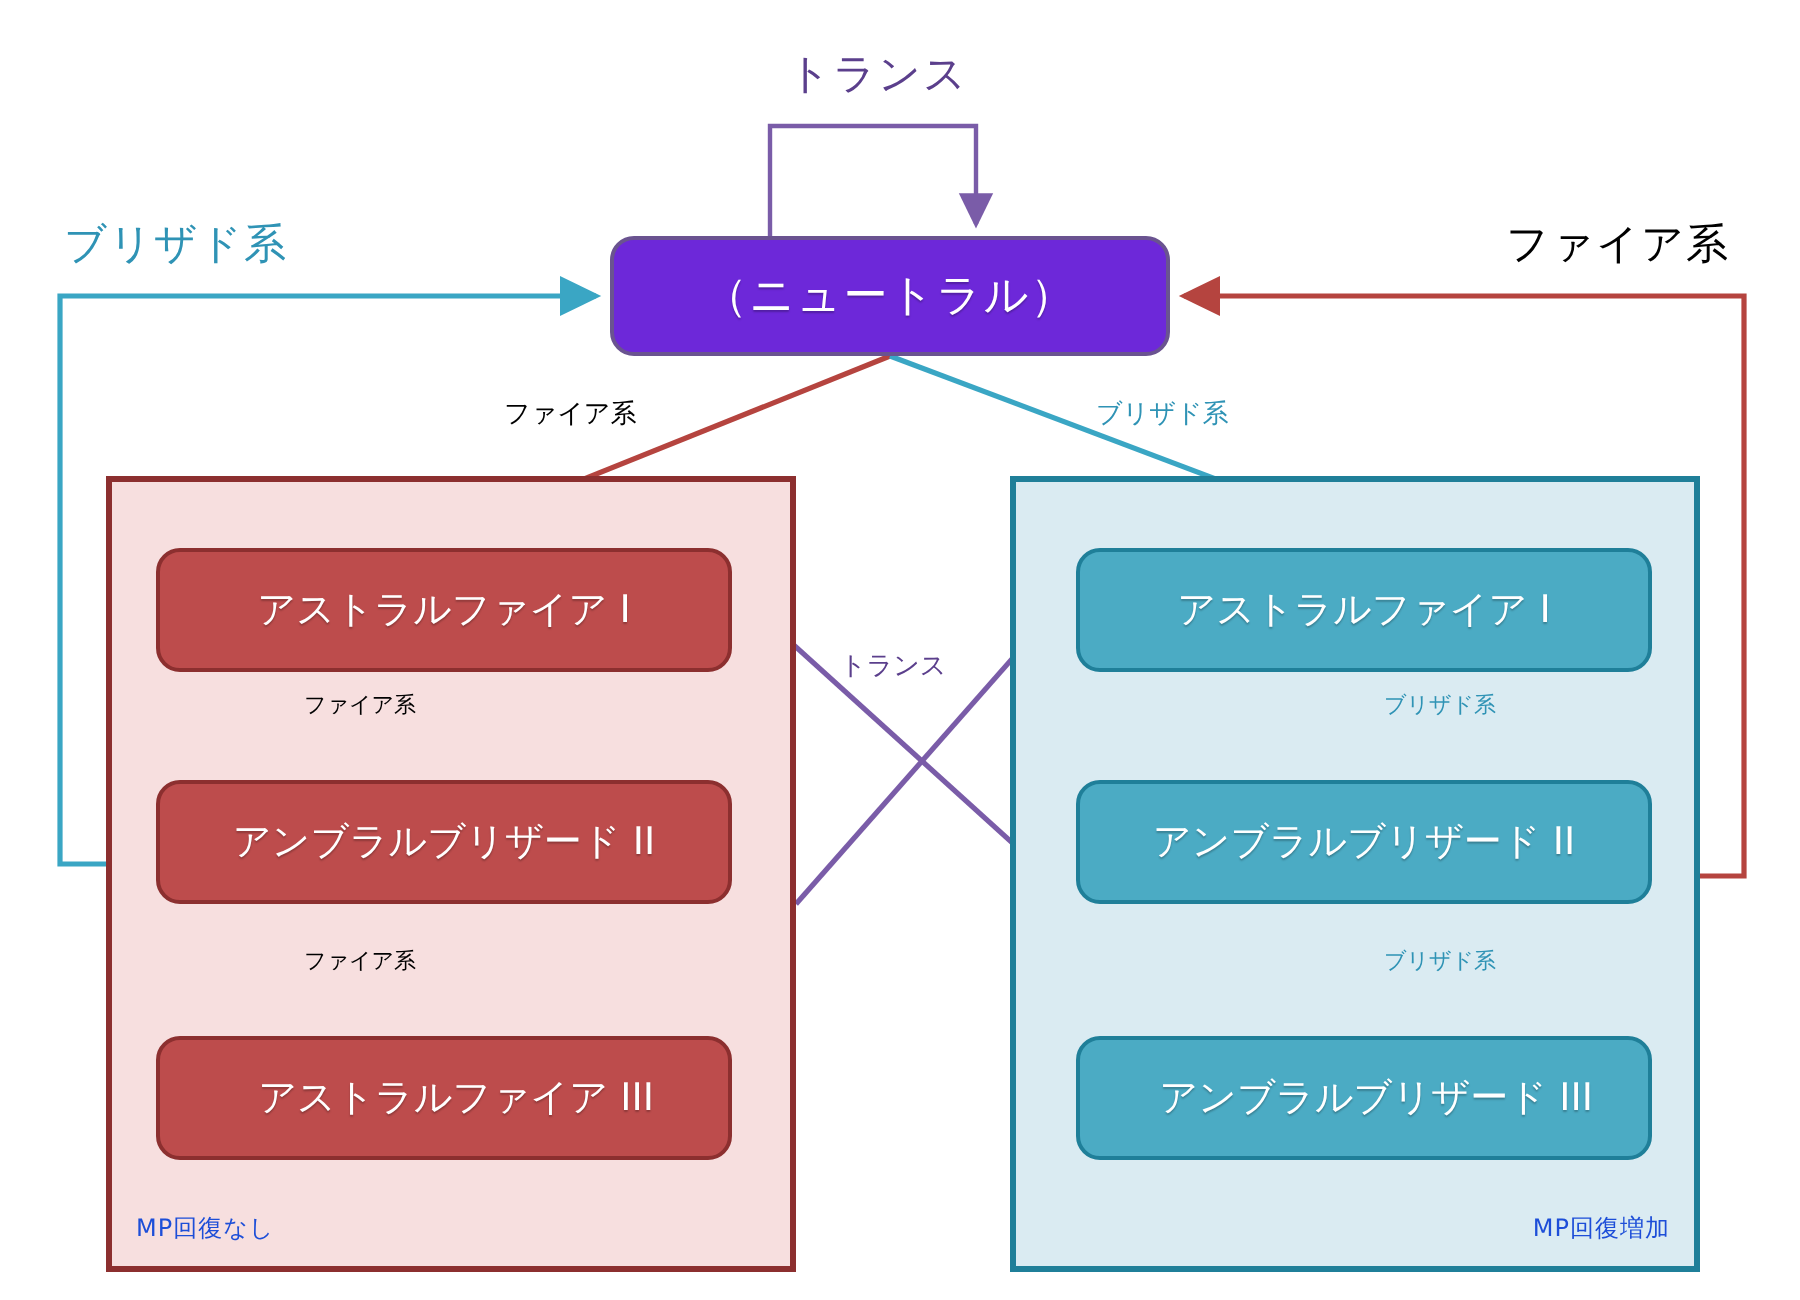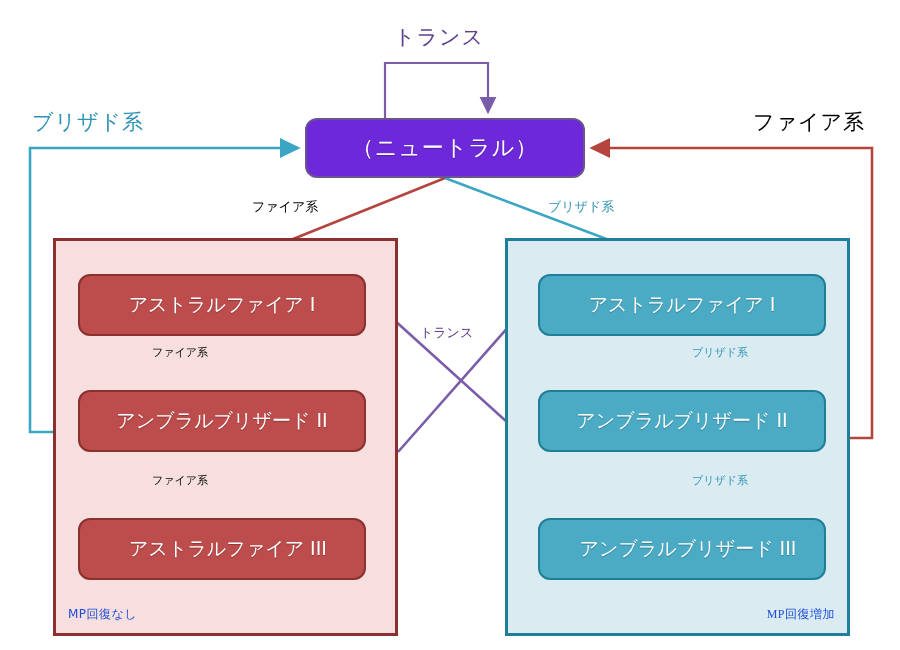--- a/index.html
+++ b/index.html
@@ -13,21 +13,21 @@
   #stage{position:absolute;left:0;top:0;width:900px;height:650px;}
   svg#wires{position:absolute;left:0;top:0;width:900px;height:650px;}
 
   .panel{position:absolute;box-sizing:border-box;}
   .panel-fire{
     left:53px;top:238px;width:345px;height:398px;
     background:#f7dfdf;border:3px solid #8c2f2f;
   }
   .panel-ice{
     left:505px;top:238px;width:345px;height:398px;
-    background:#daebf2;border:3px solid #1f7f99;font-family:Liberation Serif, serif;
+    background:#daebf2;border:3px solid #1f7f99;
   }
   .panel-note{
     position:absolute;bottom:10px;
     font-size:12px;color:#1d4ed8;letter-spacing:.5px;
     white-space:nowrap;
   }
   .panel-fire .panel-note{left:12px;}
   .panel-ice .panel-note{right:12px;}
 
   .node{

